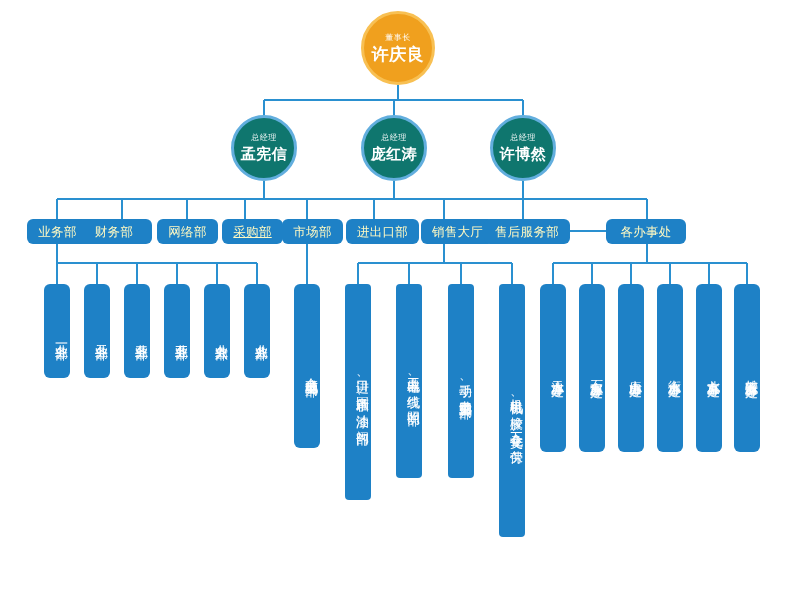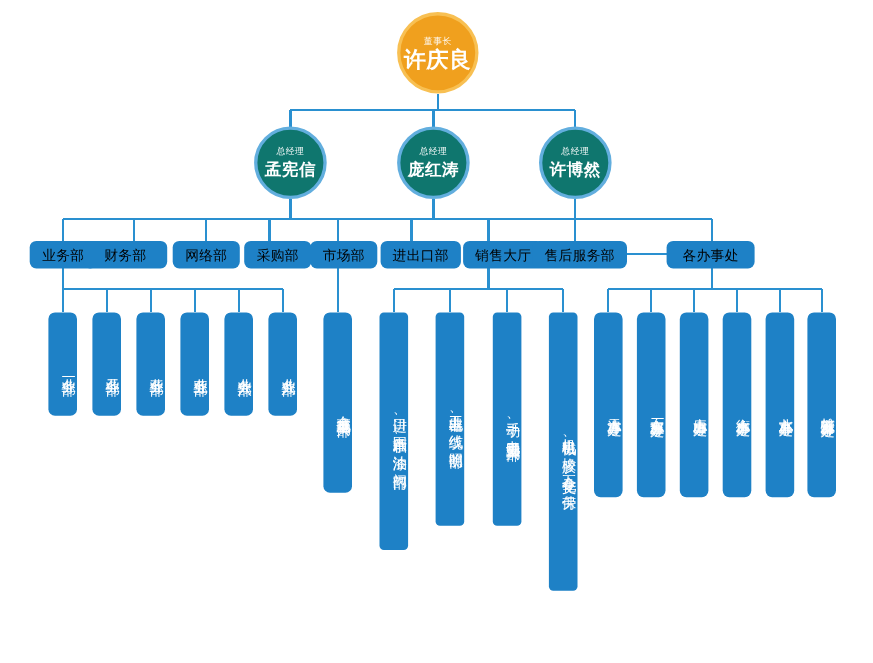--- a/index.html
+++ b/index.html
@@ -41,21 +41,21 @@
   }
   .node-circle .role {
     font-size: 8px;
     line-height: 10px;
     letter-spacing: 0.5px;
     margin-bottom: 1px;
     opacity: 0.97;
     text-align: right;
   }
   .node-circle .name {
-    font-size: 20px;
+    font-size: 17px;
     line-height: 20px;
     font-weight: bold;
     letter-spacing: 0.5px;
   }
   .chairman {
     width: 74px;
     height: 74px;
     left: 361px;
     top: 11px;
     background: #f0a01e;
@@ -71,21 +71,21 @@
   .gm1 { left: 231px; top: 115px; }
   .gm2 { left: 361px; top: 115px; }
   .gm3 { left: 490px; top: 115px; }
 
   
   .hbox {
     position: absolute;
     height: 25px;
     background: #1e81c6;
     border-radius: 6px;
-    color: #000000;
+    color: #fef9c3;
     font-size: 12.5px;
     line-height: 25px;
     text-align: center;
     white-space: nowrap;
     letter-spacing: 0.3px;
     box-sizing: border-box;
   }
 
   
   .vbox {
@@ -181,21 +181,21 @@
     <span class="name">庞红涛</span>
   </div>
   <div class="node-circle gm gm3">
     <span class="role">总经理</span>
     <span class="name">许博然</span>
   </div>
 
   <div class="hbox" style="left:27px; top:219px; width:61px;">业务部</div>
   <div class="hbox" style="left:76px; top:219px; width:76px;">财务部</div>
   <div class="hbox" style="left:157px; top:219px; width:61px;">网络部</div>
-  <div class="hbox" style="left:222px; top:219px; width:61px;">采购部</div>
+  <div class="hbox" style="left:222px; top:219px; width:61px;text-decoration:underline;">采购部</div>
   <div class="hbox" style="left:282px; top:219px; width:61px;">市场部</div>
   <div class="hbox" style="left:346px; top:219px; width:73px;">进出口部</div>
   <div class="hbox" style="left:421px; top:219px; width:73px;">销售大厅</div>
   <div class="hbox" style="left:484px; top:219px; width:86px;">售后服务部</div>
   <div class="hbox" style="left:606px; top:219px; width:80px;">各办事处</div>
 
   <div class="vbox" style="left:44px; top:284px; width:26px; height:94px;">业务一部</div>
   <div class="vbox" style="left:84px; top:284px; width:26px; height:94px;">业务二部</div>
   <div class="vbox" style="left:124px; top:284px; width:26px; height:94px;">业务三部</div>
   <div class="vbox" style="left:164px; top:284px; width:26px; height:94px;">业务五部</div>

